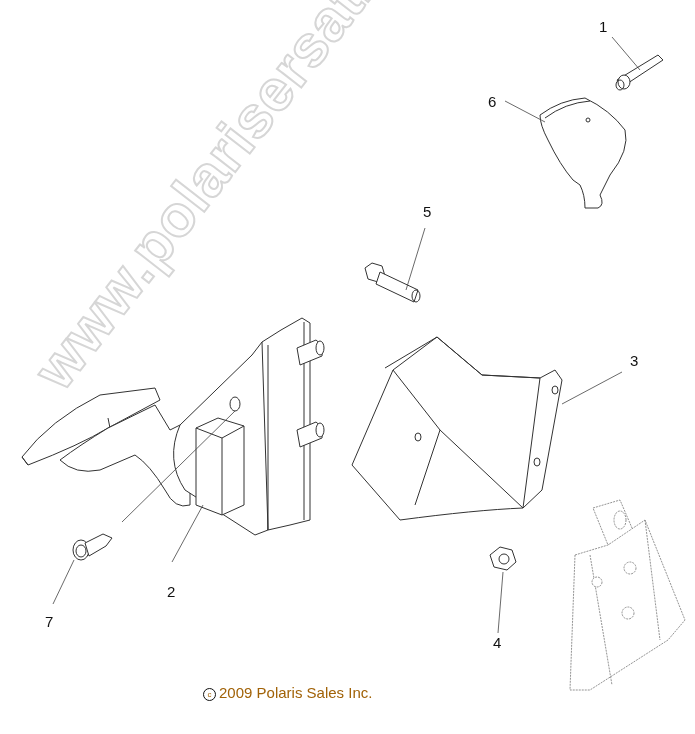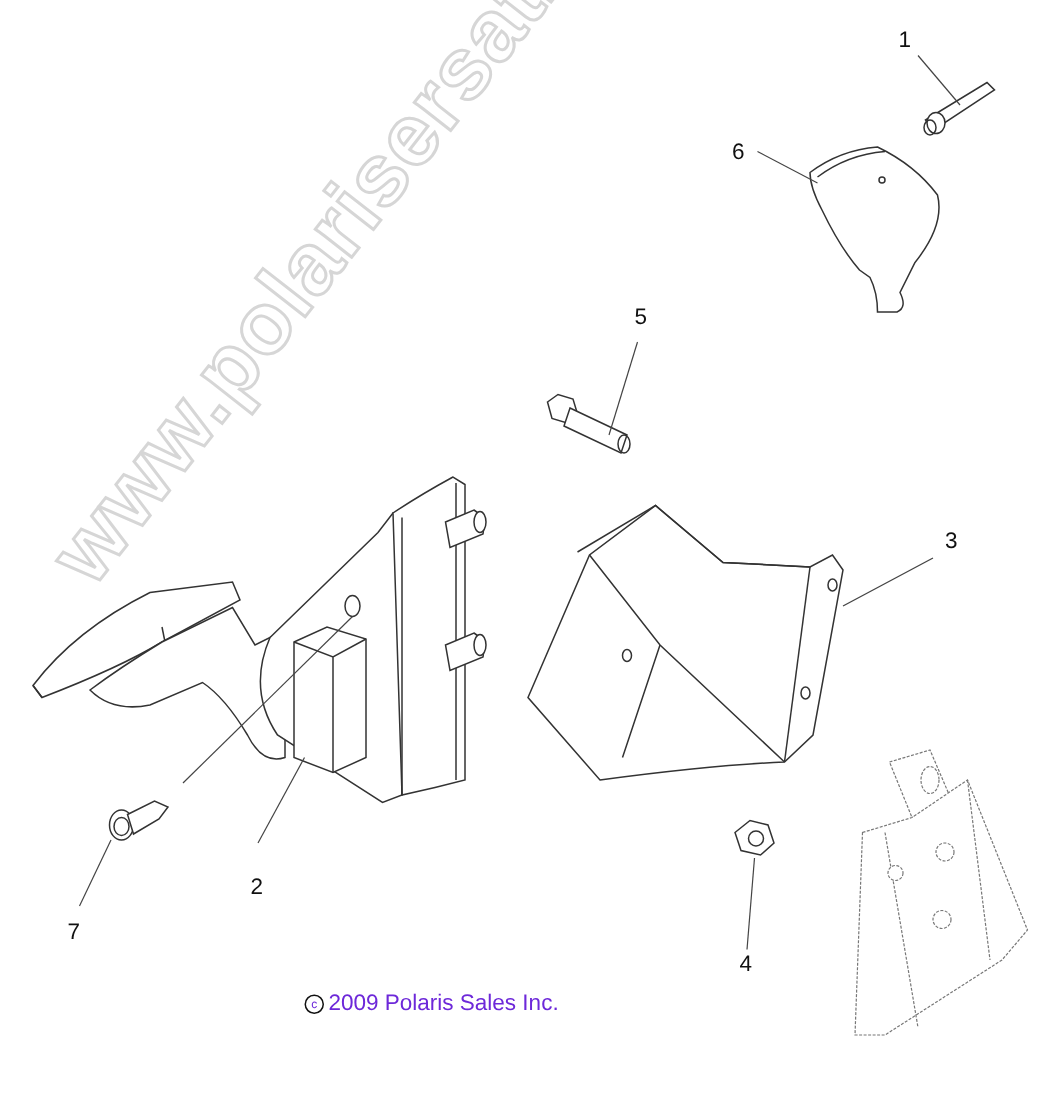--- a/index.html
+++ b/index.html
@@ -1,19 +1,19 @@
 <!DOCTYPE html>
 <html><head>
 <meta charset="utf-8">
 <style>
   html, body { margin:0; padding:0; background:#fff; }
   body { width:695px; height:734px; position:relative; overflow:hidden; font-family:"Liberation Sans", sans-serif; }
   #diagram { position:absolute; left:0; top:0; width:695px; height:734px; }
   .callout { position:absolute; font-size:15px; color:#111; font-family:"Liberation Sans", sans-serif; }
-  .copyright { position:absolute; left:203px; top:660px; font-size:15px; color:#6d28d9; font-family:"Liberation Sans", sans-serif; }
+  .copyright { position:absolute; left:203px; top:684px; font-size:15px; color:#a16207; font-family:"Liberation Sans", sans-serif; }
   .copyright .c { display:inline-block; width:11px; height:11px; border:1px solid #111; border-radius:50%; font-size:8px; line-height:11px; text-align:center; vertical-align:1px; margin-right:3px; }
   .watermark { position:absolute; left:20px; top:360px; font-size:58px; font-weight:bold; color:transparent;
     -webkit-text-stroke:2px #d6d6d6; transform:rotate(-52deg); transform-origin:left top; white-space:nowrap;
     font-family:"Liberation Sans", sans-serif; letter-spacing:1px; }
   svg .ln { fill:none; stroke:#333; stroke-width:1; }
   svg .lf { fill:#fff; stroke:#333; stroke-width:1; }
   svg .ll { fill:none; stroke:#444; stroke-width:0.8; }
   svg .lg { fill:#fff; stroke:#777; stroke-width:0.8; stroke-dasharray:2 1; }
 </style>
 </head>

